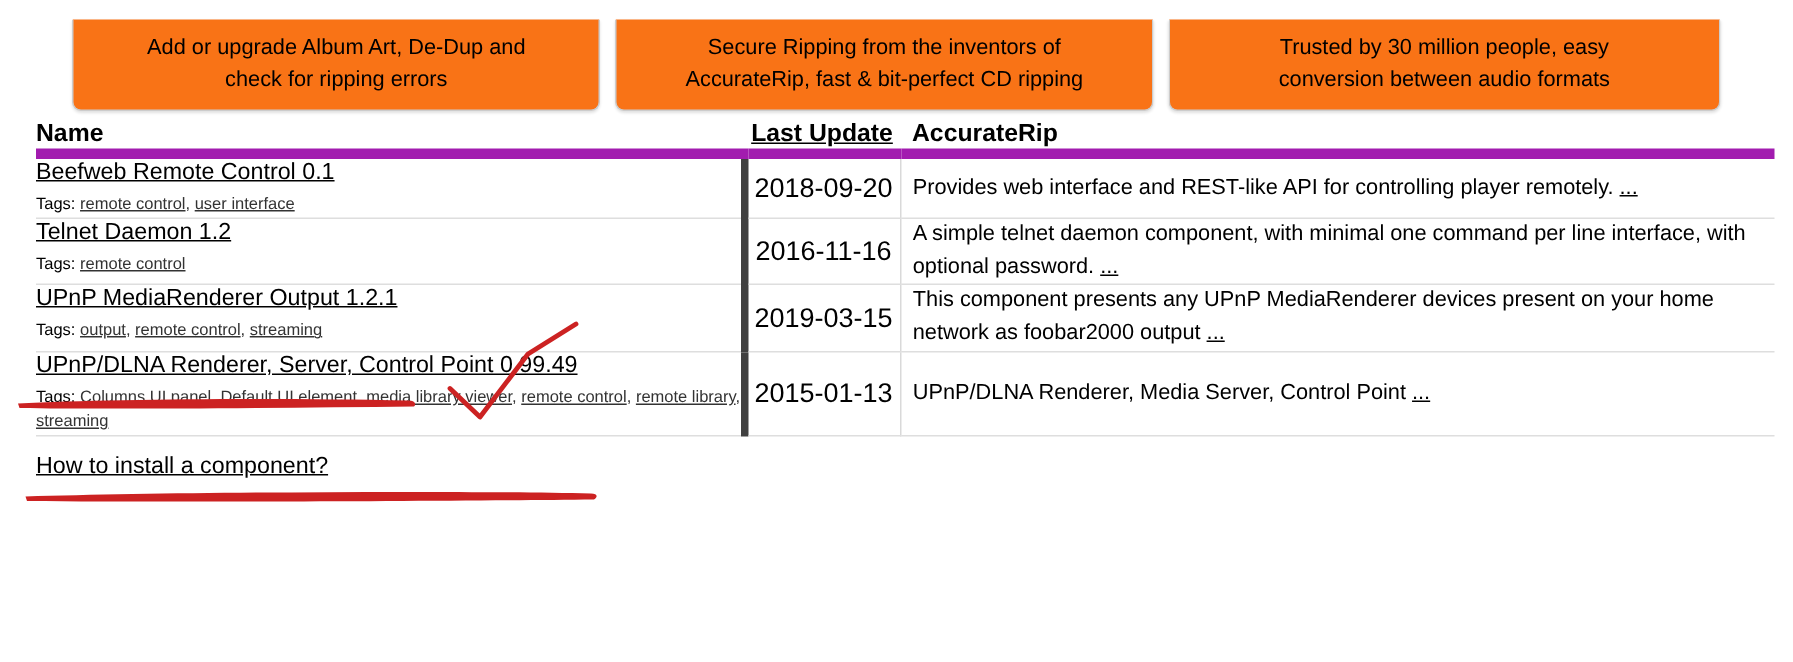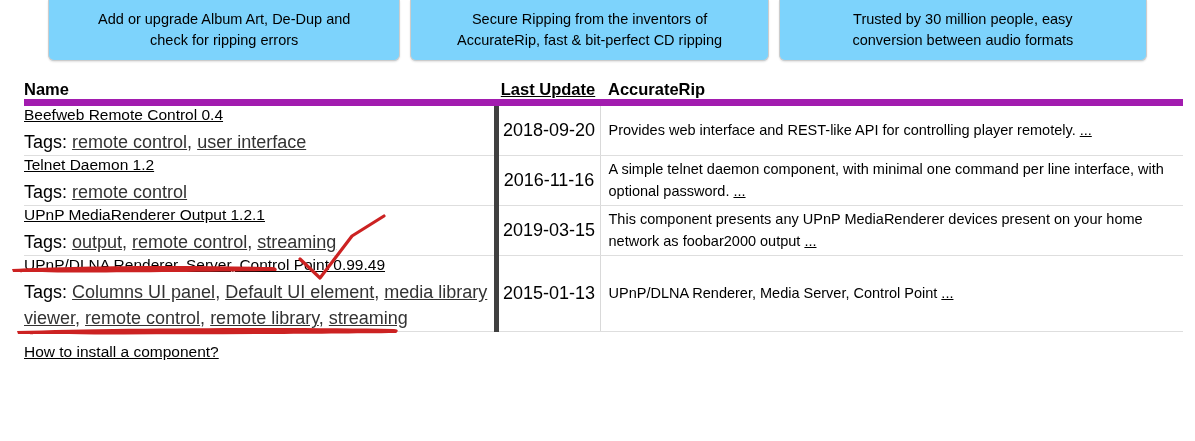--- a/index.html
+++ b/index.html
@@ -23,30 +23,31 @@
     padding: 0 48px 0 48px;
     box-sizing: border-box;
     height: 66px;
     align-items: flex-start;
   }
   .promo-card {
     border: 1px solid #cccccc;
     border-top: none;
     border-radius: 0 0 6px 6px;
     box-shadow: 0 1px 2px rgba(0,0,0,0.12);
-    background: #7dd3fc;
+    background: #f97316;
     display: flex;
     align-items: center;
     justify-content: center;
     text-align: center;
     font-size: 14.5px;
     line-height: 1.45;
     padding: 6px 14px;
     box-sizing: border-box;
     height: 61px;
+    margin-top: 13px;
   }
   .promo-card:nth-child(1) { width: 356px; }
   .promo-card:nth-child(2) { width: 362px; }
   .promo-card:nth-child(3) { width: 372px; }
 
   
   .table-wrap {
     padding: 14px 20px 0 24px;
     box-sizing: border-box;
   }
@@ -102,21 +103,21 @@
   }
   .comp-title {
     font-size: 15.5px;
     text-decoration: underline;
     color: #000;
     cursor: pointer;
     display: inline-block;
     margin-bottom: 5px;
   }
   .tags-line {
-    font-size: 18px;
+    font-size: 11px;
     color: #333;
     line-height: 1.45;
   }
   .tags-label { color: #000; }
   .tag-link {
     text-decoration: underline;
     color: #333;
     cursor: pointer;
   }
   .more-link {
@@ -177,21 +178,21 @@
       <th class="col-update">
         <span class="hdr-link">Last Update</span>
       </th>
       <th class="col-desc">AccurateRip</th>
     </tr>
   </thead>
   <tbody>
 
     <tr>
       <td>
-        <a class="comp-title">Beefweb Remote Control 0.4</a>
+        <a class="comp-title">Beefweb Remote Control 0.1</a>
         <div class="tags-line">
           <span class="tags-label">Tags:</span>
           <span class="tag-link">remote control</span>,
           <span class="tag-link">user interface</span>
         </div>
       </td>
       <td class="cell-update">2018-09-20</td>
       <td class="cell-desc">
         <span>Provides web interface and REST-like API for controlling player remotely.</span>
         <span class="more-link">...</span>

